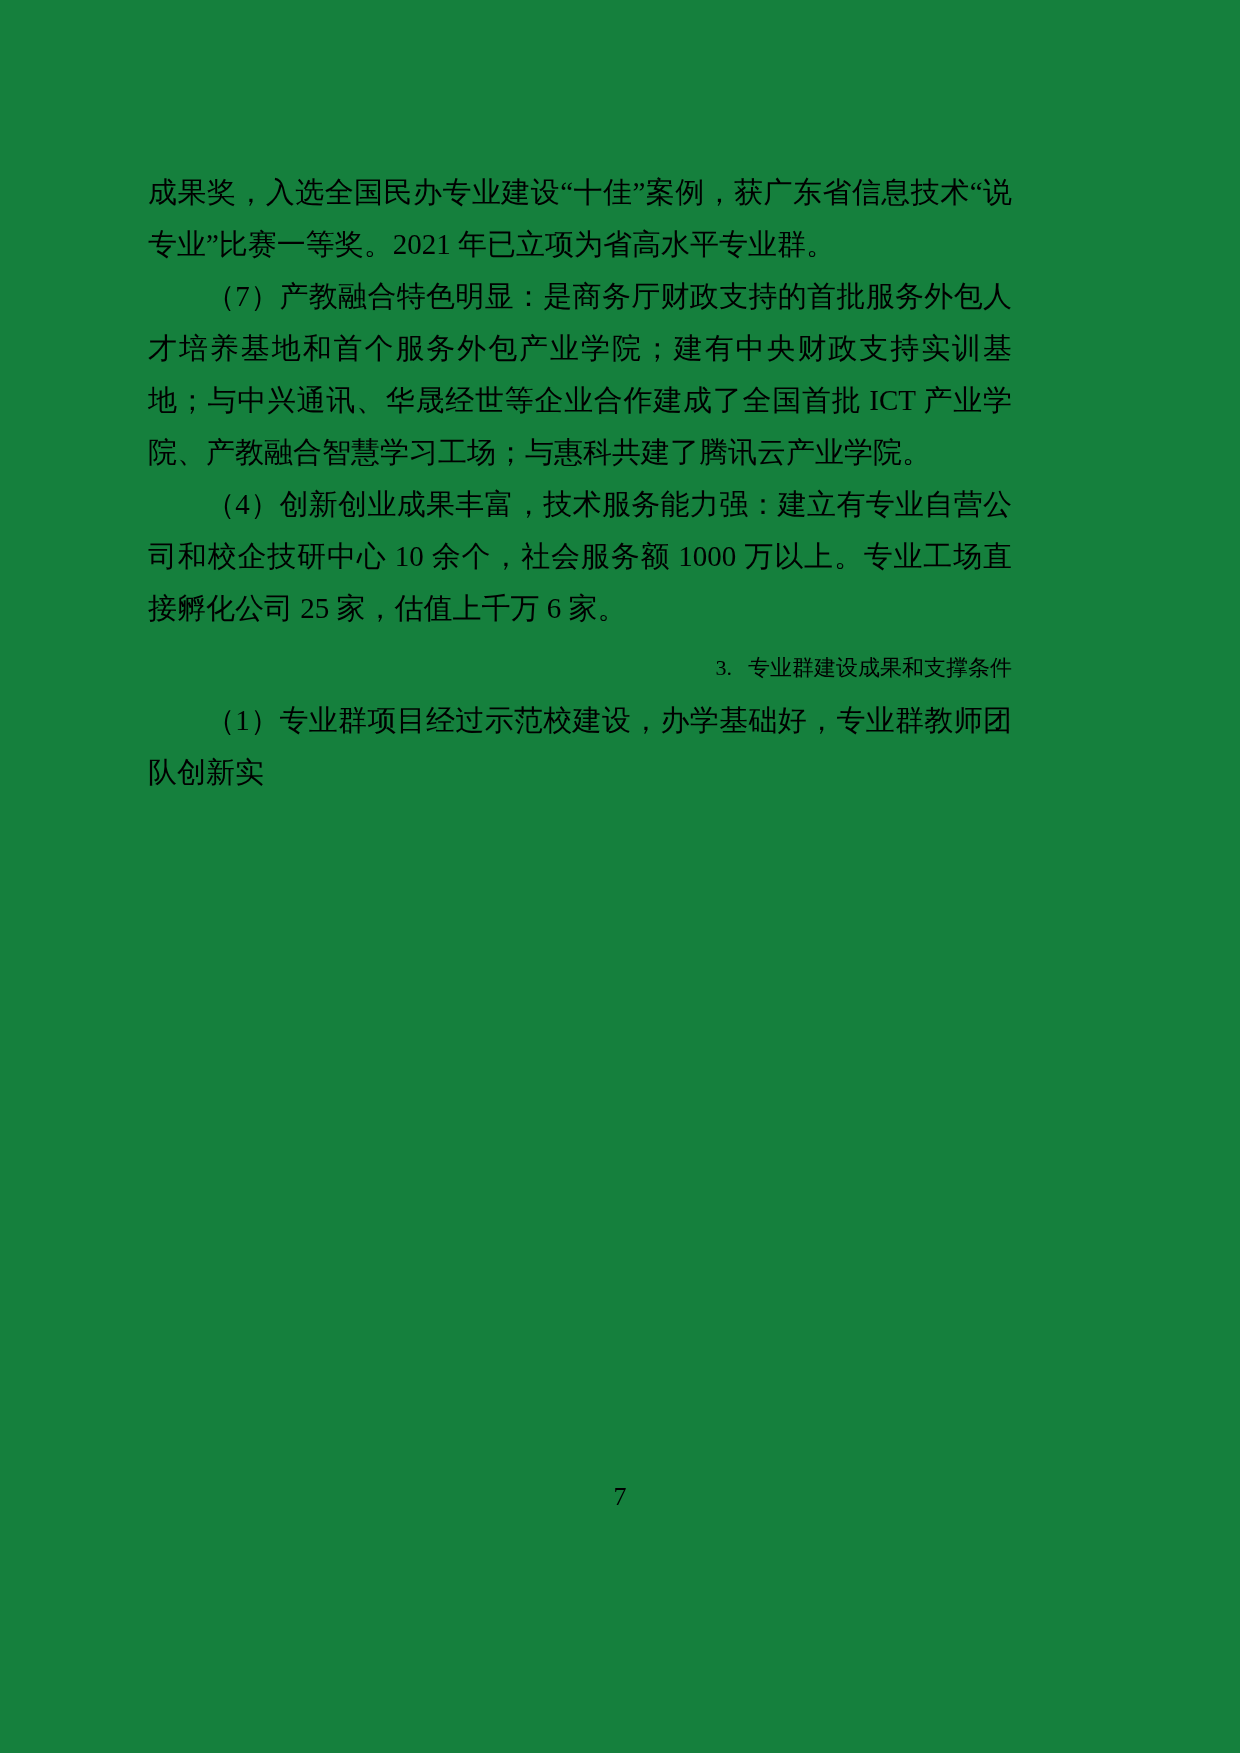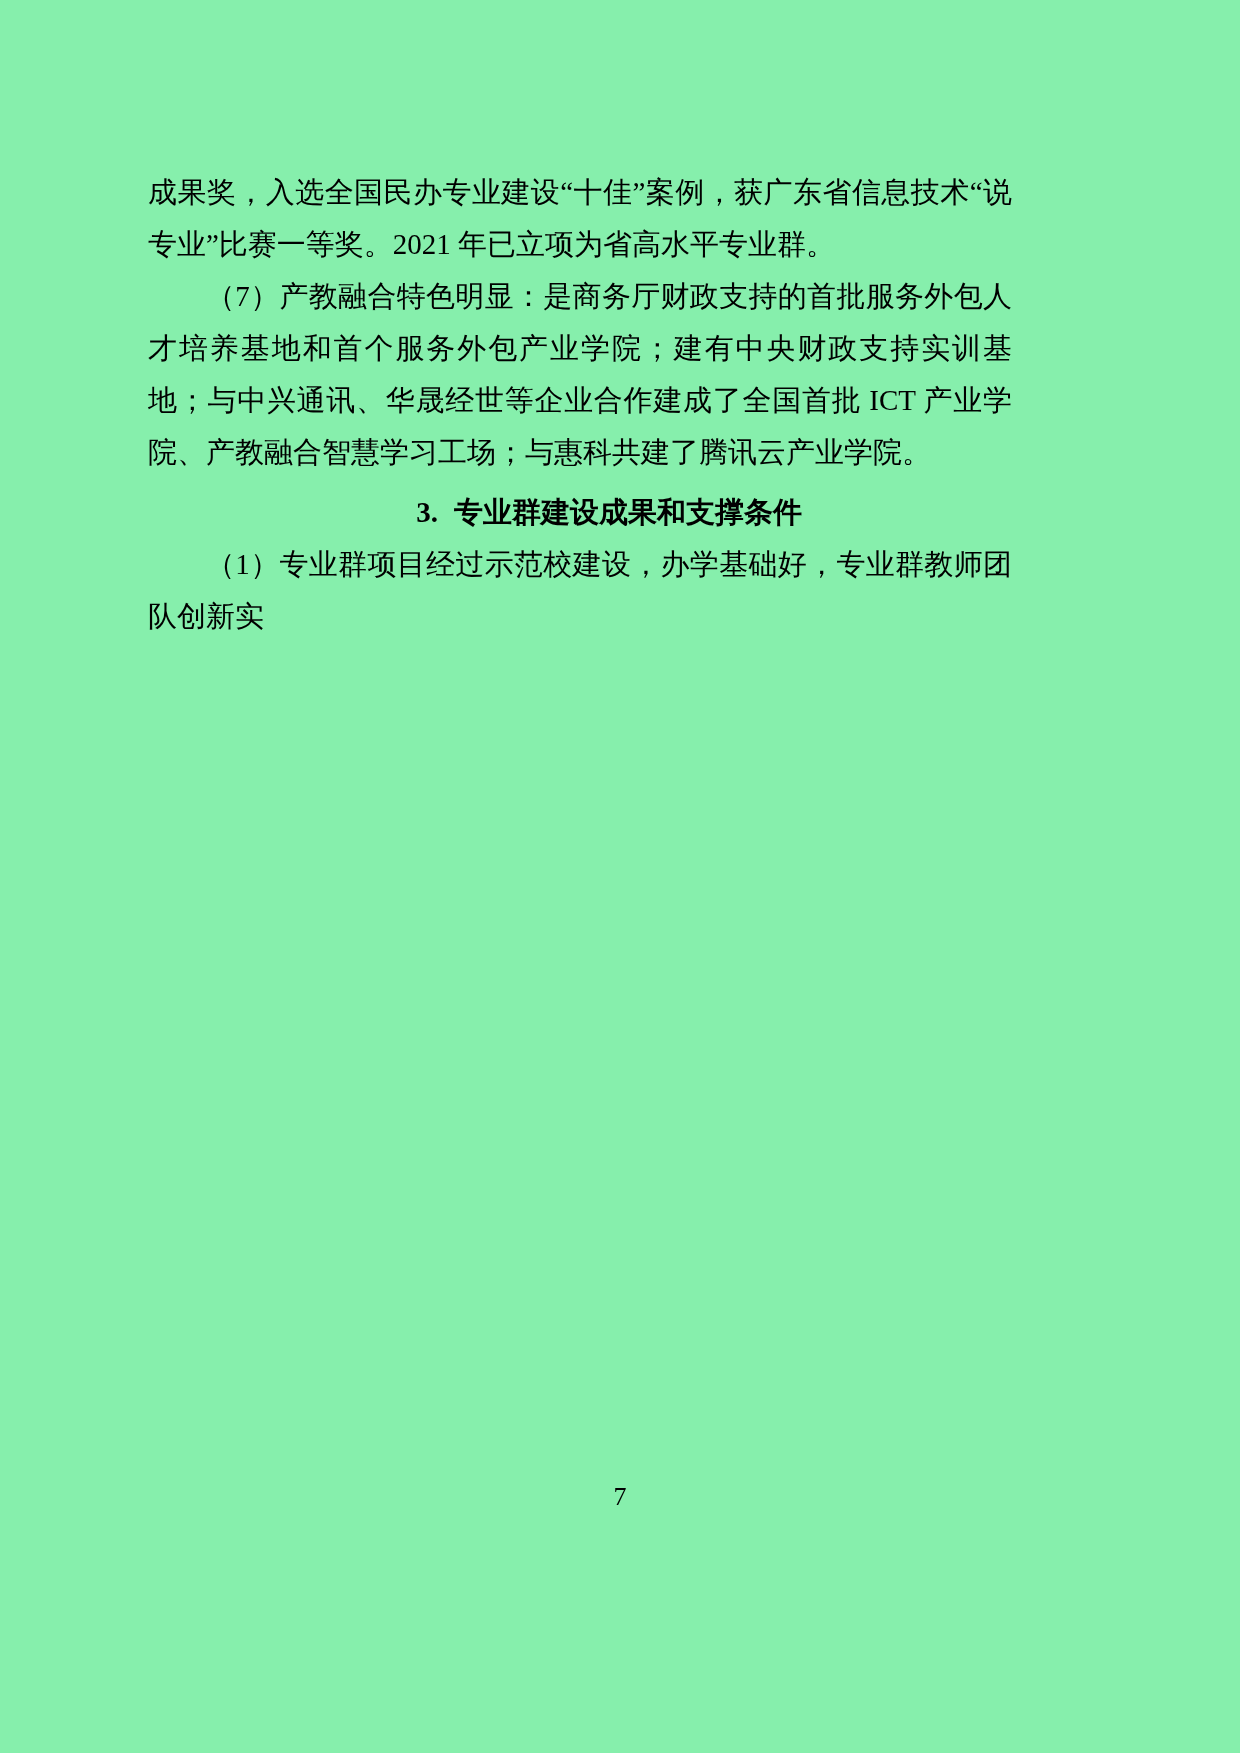--- a/index.html
+++ b/index.html
@@ -9,44 +9,44 @@
     height: 1753px;
     position: relative;
     background: #ffffff;
     font-family: "Liberation Serif", "DejaVu Serif", serif;
     color: #000000;
     overflow: hidden;
   }
   .page {
     position: absolute;
     inset: 0;
-    background: #86efac;
+    background: #15803d;
   }
   .content {
     position: absolute;
     left: 148px;
     top: 166px;
     width: 864px;
     font-size: 29px;
     line-height: 52px;
     text-align: justify;
   }
   .para {
     text-indent: 58px;
   }
   .para.no-indent {
     text-indent: 0;
   }
   .heading {
-    font-size: 29px;
+    font-size: 22px;
     line-height: 52px;
-    font-weight: bold;
+    font-weight: normal;
     text-indent: 58px;
     margin-top: 8px;
-    text-align: center;
+    text-align: right;
   }
   .heading-num {
     margin-right: 16px;
   }
   .page-number {
     position: absolute;
     left: 0;
     right: 0;
     top: 1482px;
     text-align: center;
@@ -54,17 +54,18 @@
     line-height: 30px;
   }
 </style>
 </head>
 <body>
 
 <div class="page">
   <div class="content">
     <p class="para no-indent">成果奖，入选全国民办专业建设“十佳”案例，获广东省信息技术“说专业”比赛一等奖。2021 年已立项为省高水平专业群。</p>
     <p class="para">（7）产教融合特色明显：是商务厅财政支持的首批服务外包人才培养基地和首个服务外包产业学院；建有中央财政支持实训基地；与中兴通讯、华晟经世等企业合作建成了全国首批 ICT 产业学院、产教融合智慧学习工场；与惠科共建了腾讯云产业学院。</p>
+    <p class="para">（4）创新创业成果丰富，技术服务能力强：建立有专业自营公司和校企技研中心 10 余个，社会服务额 1000 万以上。专业工场直接孵化公司 25 家，估值上千万 6 家。</p>
     <h2 class="heading"><span class="heading-num">3.</span><span class="heading-title">专业群建设成果和支撑条件</span></h2>
     <p class="para">（1）专业群项目经过示范校建设，办学基础好，专业群教师团队创新实</p>
   </div>
   <div class="page-number">7</div>
 </div>
 
 </body></html>

